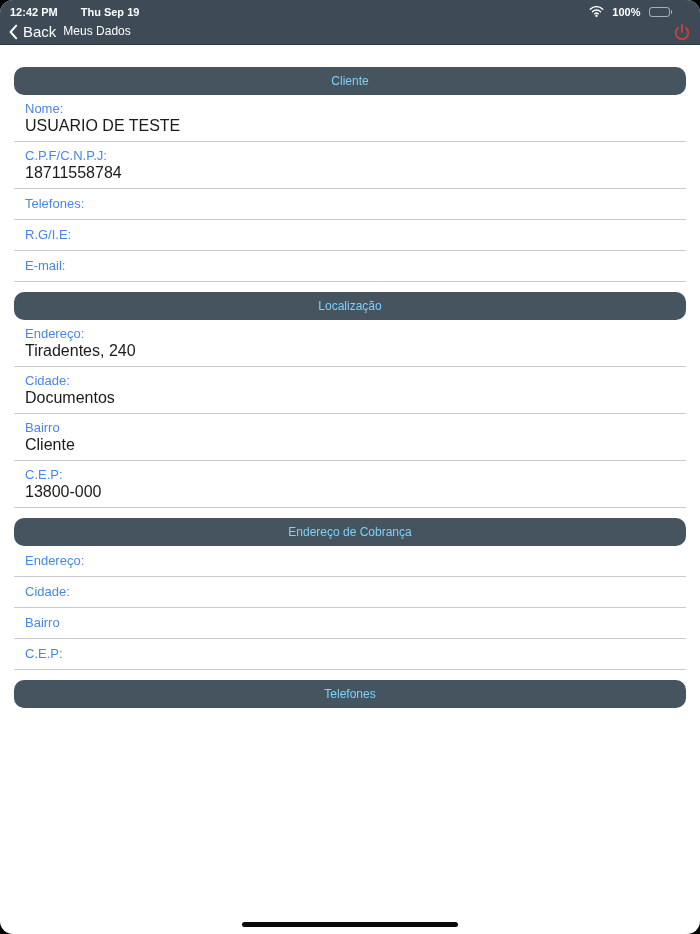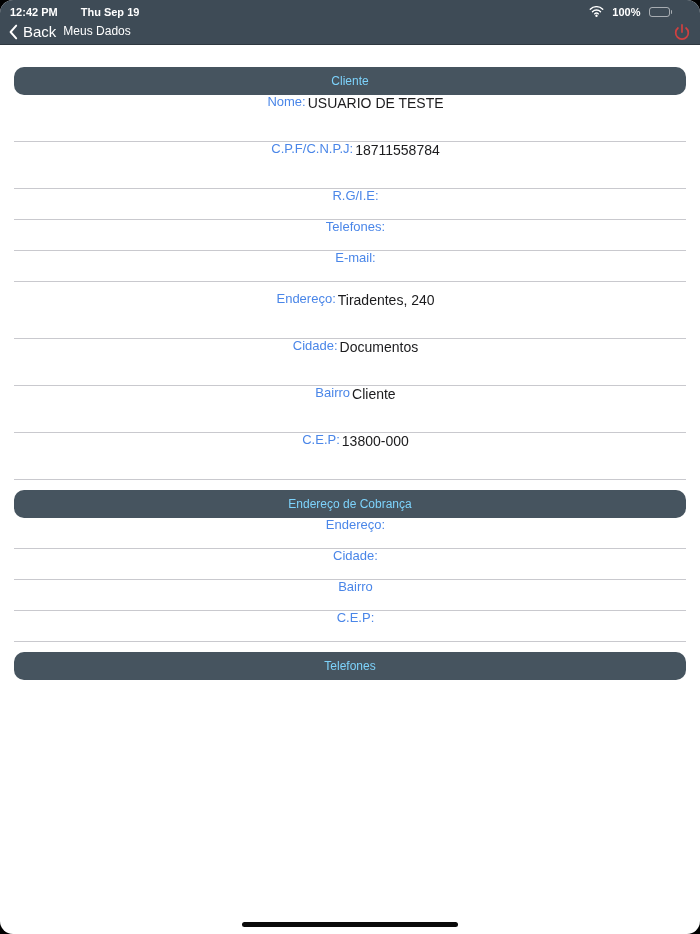--- a/index.html
+++ b/index.html
@@ -79,37 +79,37 @@
     height: 28px;
     display: flex;
     align-items: center;
     justify-content: center;
     font-size: 12px;
     border-radius: 10px;
   }
   .field-row {
     height: 47px;
     display: flex;
+    flex-direction: column;
     justify-content: center;
     gap: 2px;
     padding-left: 11px;
     border-bottom: 1px solid var(--separator, #C9C9CE);
     background: #fff;
   }
   .field-row.empty { height: 31px; }
   .field-label {
     color: var(--label-blue, #4A86E8);
     font-size: 13px;
     line-height: 14px;
   }
   .field-value {
     color: var(--value-text, #1B1B1D);
-    font-size: 14px;
+    font-size: 16px;
     line-height: 16px;
-    text-align: center;
   }
   
   .home-indicator {
     position: absolute;
     left: 50%; bottom: 7px;
     transform: translateX(-50%);
     width: 216px; height: 5px;
     background: var(--home-indicator, #0A0A0A);
     border-radius: 3px;
   }
@@ -173,37 +173,38 @@
     <span class="field-label">Nome:</span>
     <span class="field-value">USUARIO DE TESTE</span>
   </div>
 
   <div class="field-row">
     <span class="field-label">C.P.F/C.N.P.J:</span>
     <span class="field-value">18711558784</span>
   </div>
 
   <div class="field-row empty">
+    <span class="field-label">Telefones:</span>
+
+  </div>
+
+  <div class="field-row empty">
     <span class="field-label">R.G/I.E:</span>
 
   </div>
 
   <div class="field-row empty">
-    <span class="field-label">Telefones:</span>
-
-  </div>
-
-  <div class="field-row empty">
     <span class="field-label">E-mail:</span>
 
   </div>
 </div>
   </div>
 
   <div class="section">
+    <div class="section-header">Localização</div>
     <div class="section-rows">
   <div class="field-row">
     <span class="field-label">Endereço:</span>
     <span class="field-value">Tiradentes, 240</span>
   </div>
 
   <div class="field-row">
     <span class="field-label">Cidade:</span>
     <span class="field-value">Documentos</span>
   </div>

